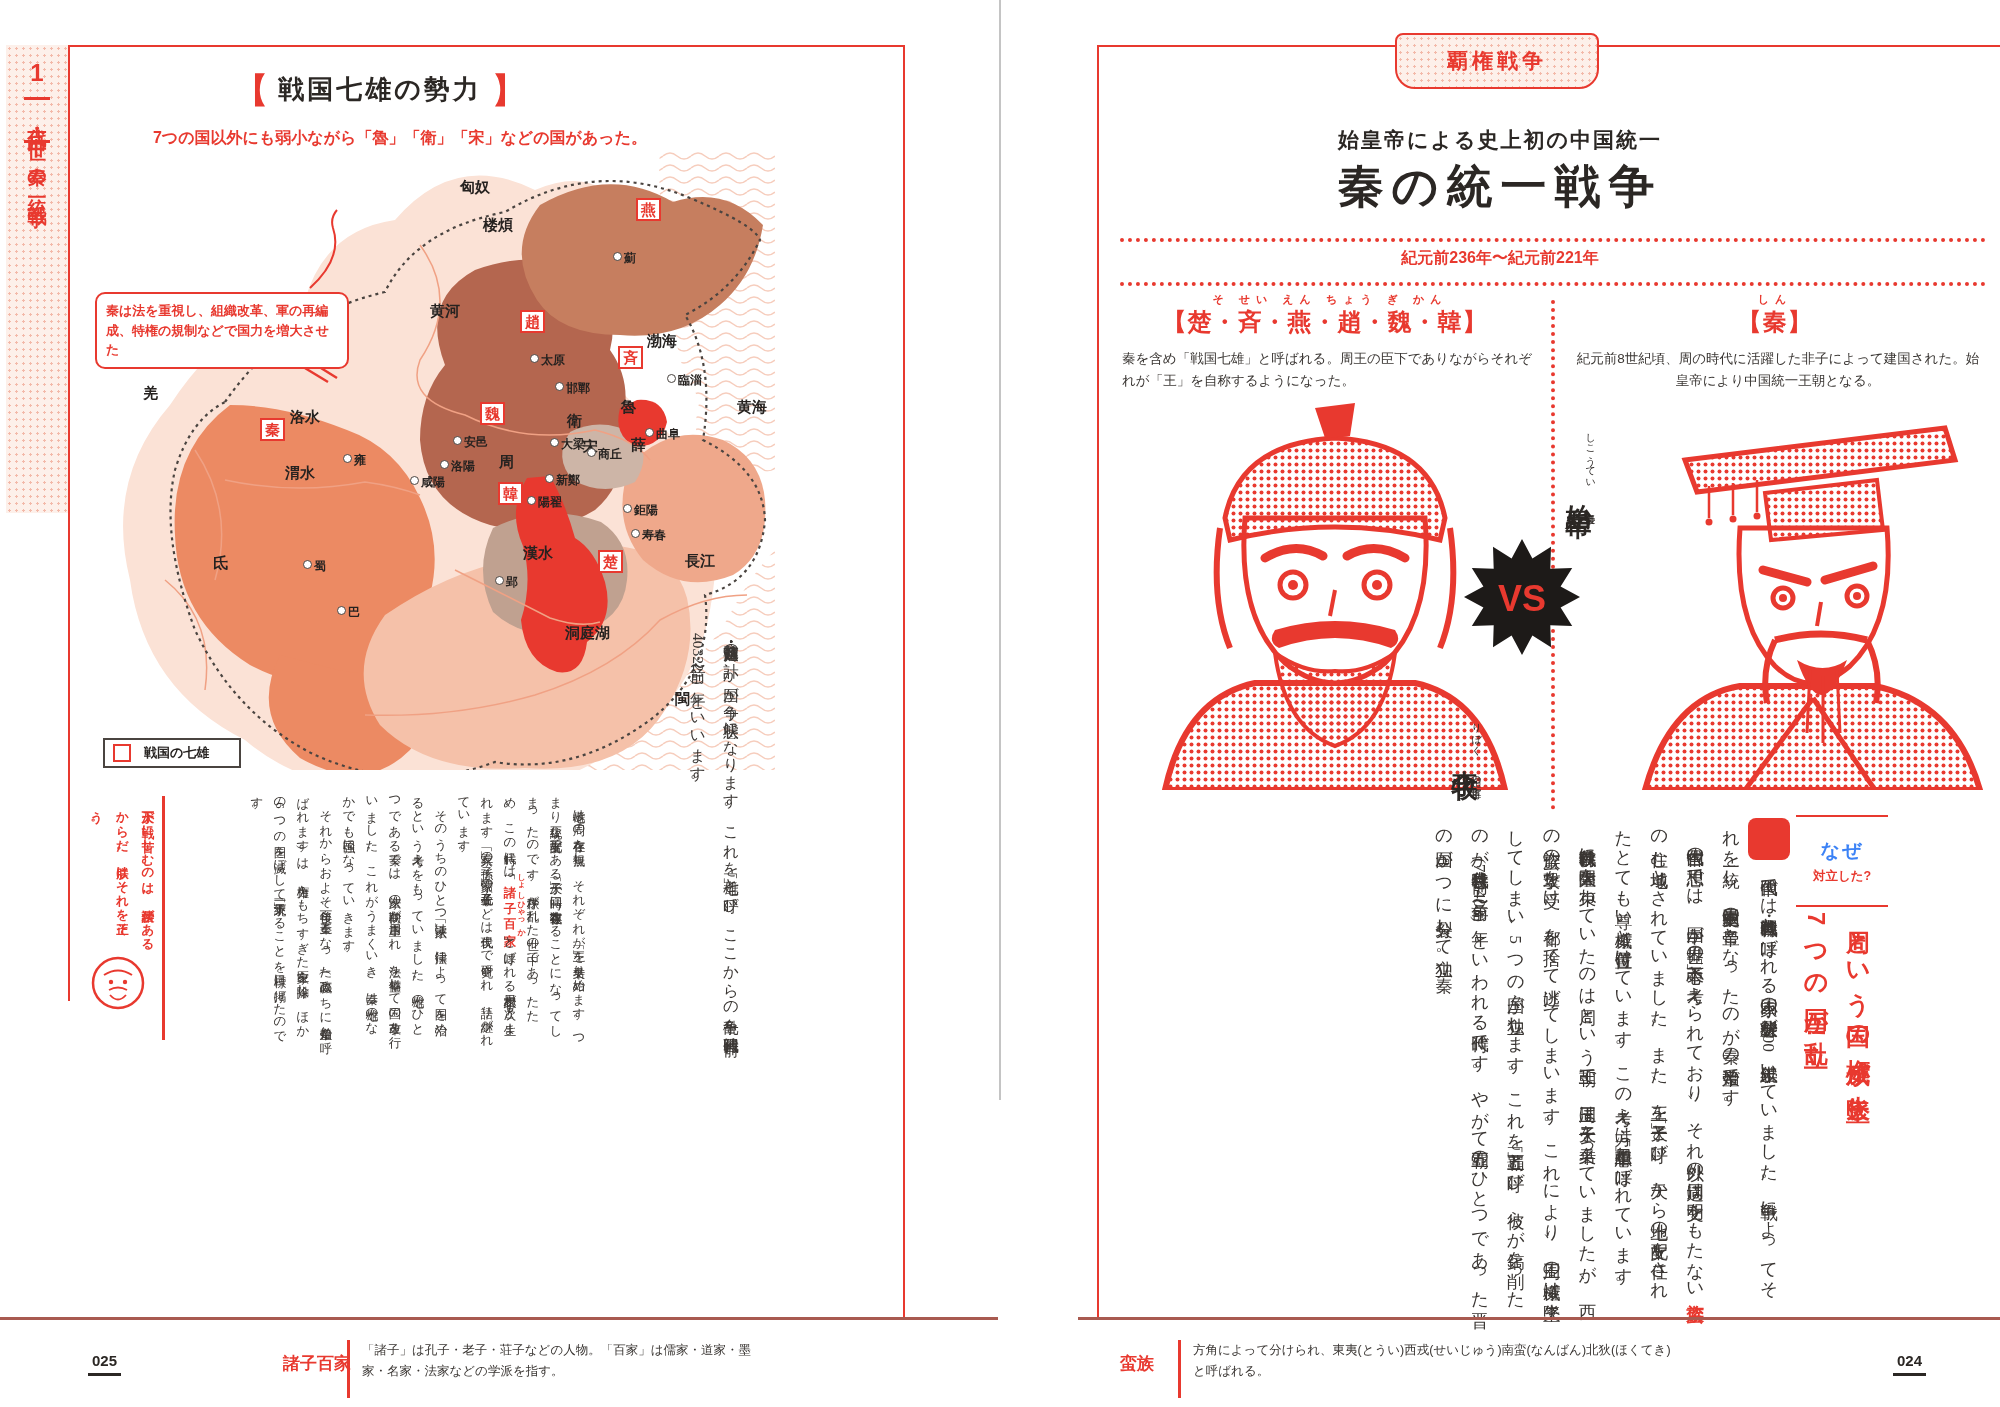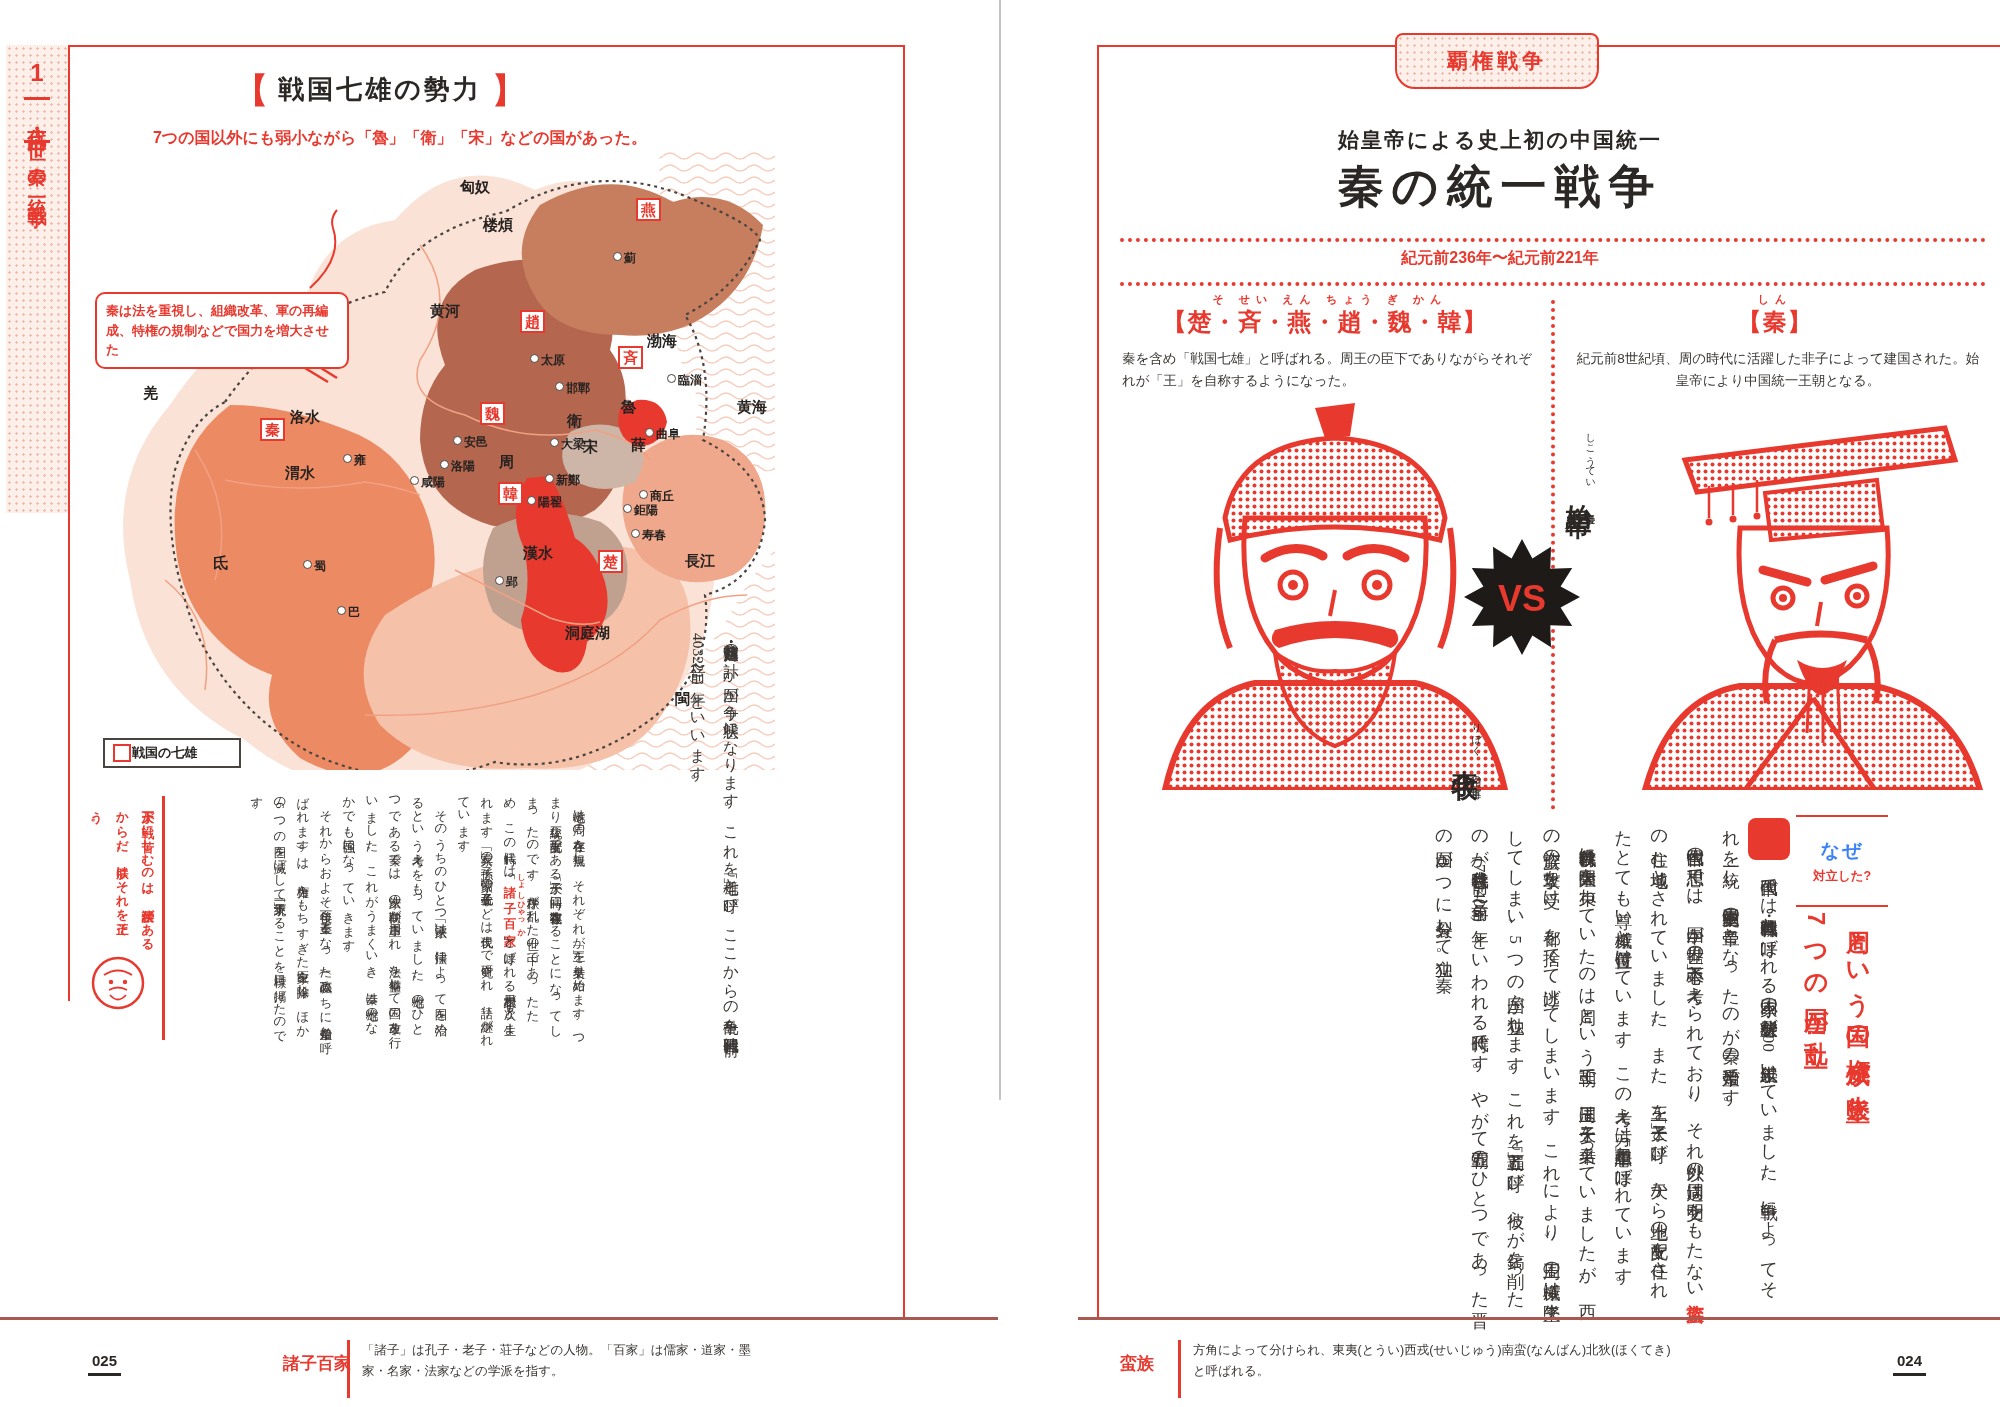--- a/index.html
+++ b/index.html
@@ -29,21 +29,21 @@
   #map{position:absolute;left:75px;top:150px;width:700px;height:620px;}
   #map svg{position:absolute;left:0;top:0;}
   .ml{position:absolute;font-weight:bold;font-size:13px;color:#262220;white-space:nowrap;z-index:3;}
   .ml.water{font-size:15px;}
   .ml.people{font-size:15px;}
   .ml.small{font-size:15px;}
   .ml.city{font-size:12px;font-weight:600;}
   .ml.city::before{content:"";display:inline-block;width:7px;height:7px;border-radius:50%;background:#fff;border:1.5px solid #4a4440;margin-right:2px;vertical-align:1px;}
   .ml.st{background:#fff;border:2px solid #e8392f;color:#e8392f;font-size:15px;line-height:1;padding:2px 3px;}
   .callout{position:absolute;left:20px;top:142px;width:232px;background:#fff;border:2.5px solid #e8392f;border-radius:10px;padding:7px 9px;color:#e8392f;font-size:13px;font-weight:bold;line-height:1.5;z-index:4;}
-  .legend{position:absolute;left:28px;top:588px;width:138px;height:30px;background:#fff;border:2px solid #4a4440;display:flex;align-items:center;gap:1px;padding-left:8px;box-sizing:border-box;z-index:4;}
+  .legend{position:absolute;left:28px;top:588px;width:138px;height:30px;background:#fff;border:2px solid #4a4440;display:flex;align-items:center;gap:13px;padding-left:8px;box-sizing:border-box;z-index:4;}
   .legend .sw{width:14px;height:14px;border:2.5px solid #e8392f;background:#fff;display:inline-block;}
   .legend .lt{font-size:13px;font-weight:bold;color:#262220;}
   
   .vtext{writing-mode:vertical-rl;text-orientation:mixed;}
   .serif{font-family:"Liberation Serif","DejaVu Serif",serif;color:#3a3633;}
   .lbody-r{position:absolute;left:588px;top:633px;width:160px;height:406px;font-size:15.5px;line-height:2.15;}
   .lbody-m{position:absolute;left:170px;top:788px;width:420px;height:252px;font-size:12.5px;line-height:1.84;}
   .lbody-m p,.lbody-r p,.rbody p{margin:0;text-indent:1em;}
   .lbody-r p.noind,.rbody p.noind{text-indent:0;}
   .kw{color:#e8392f;font-weight:bold;}
@@ -163,21 +163,21 @@
     <span class="ml small" style="left:492px;top:262px;">衛</span>
     <span class="ml small" style="left:546px;top:248px;">魯</span>
     <span class="ml city" style="left:570px;top:276px;">曲阜</span>
     <span class="ml water" style="left:662px;top:248px;">黄海</span>
     <span class="ml city" style="left:378px;top:284px;">安邑</span>
     <span class="ml city" style="left:475px;top:286px;">大梁</span>
     <span class="ml small" style="left:508px;top:288px;">宋</span>
     <span class="ml small" style="left:556px;top:286px;">薛</span>
     <span class="ml city" style="left:365px;top:308px;">洛陽</span>
     <span class="ml small" style="left:424px;top:303px;">周</span>
-    <span class="ml city" style="left:564px;top:296px;margin-top:42px;">商丘</span>
+    <span class="ml city" style="left:512px;top:296px;">商丘</span>
     <span class="ml water" style="left:210px;top:314px;">渭水</span>
     <span class="ml city" style="left:268px;top:302px;">雍</span>
     <span class="ml city" style="left:335px;top:324px;">咸陽</span>
     <span class="ml city" style="left:470px;top:322px;">新鄭</span>
     <span class="ml st" style="left:423px;top:332px;">韓</span>
     <span class="ml city" style="left:452px;top:344px;">陽翟</span>
     <span class="ml city" style="left:548px;top:352px;">鉅陽</span>
     <span class="ml city" style="left:556px;top:377px;">寿春</span>
     <span class="ml people" style="left:138px;top:404px;">氐</span>
     <span class="ml city" style="left:228px;top:408px;">蜀</span>

